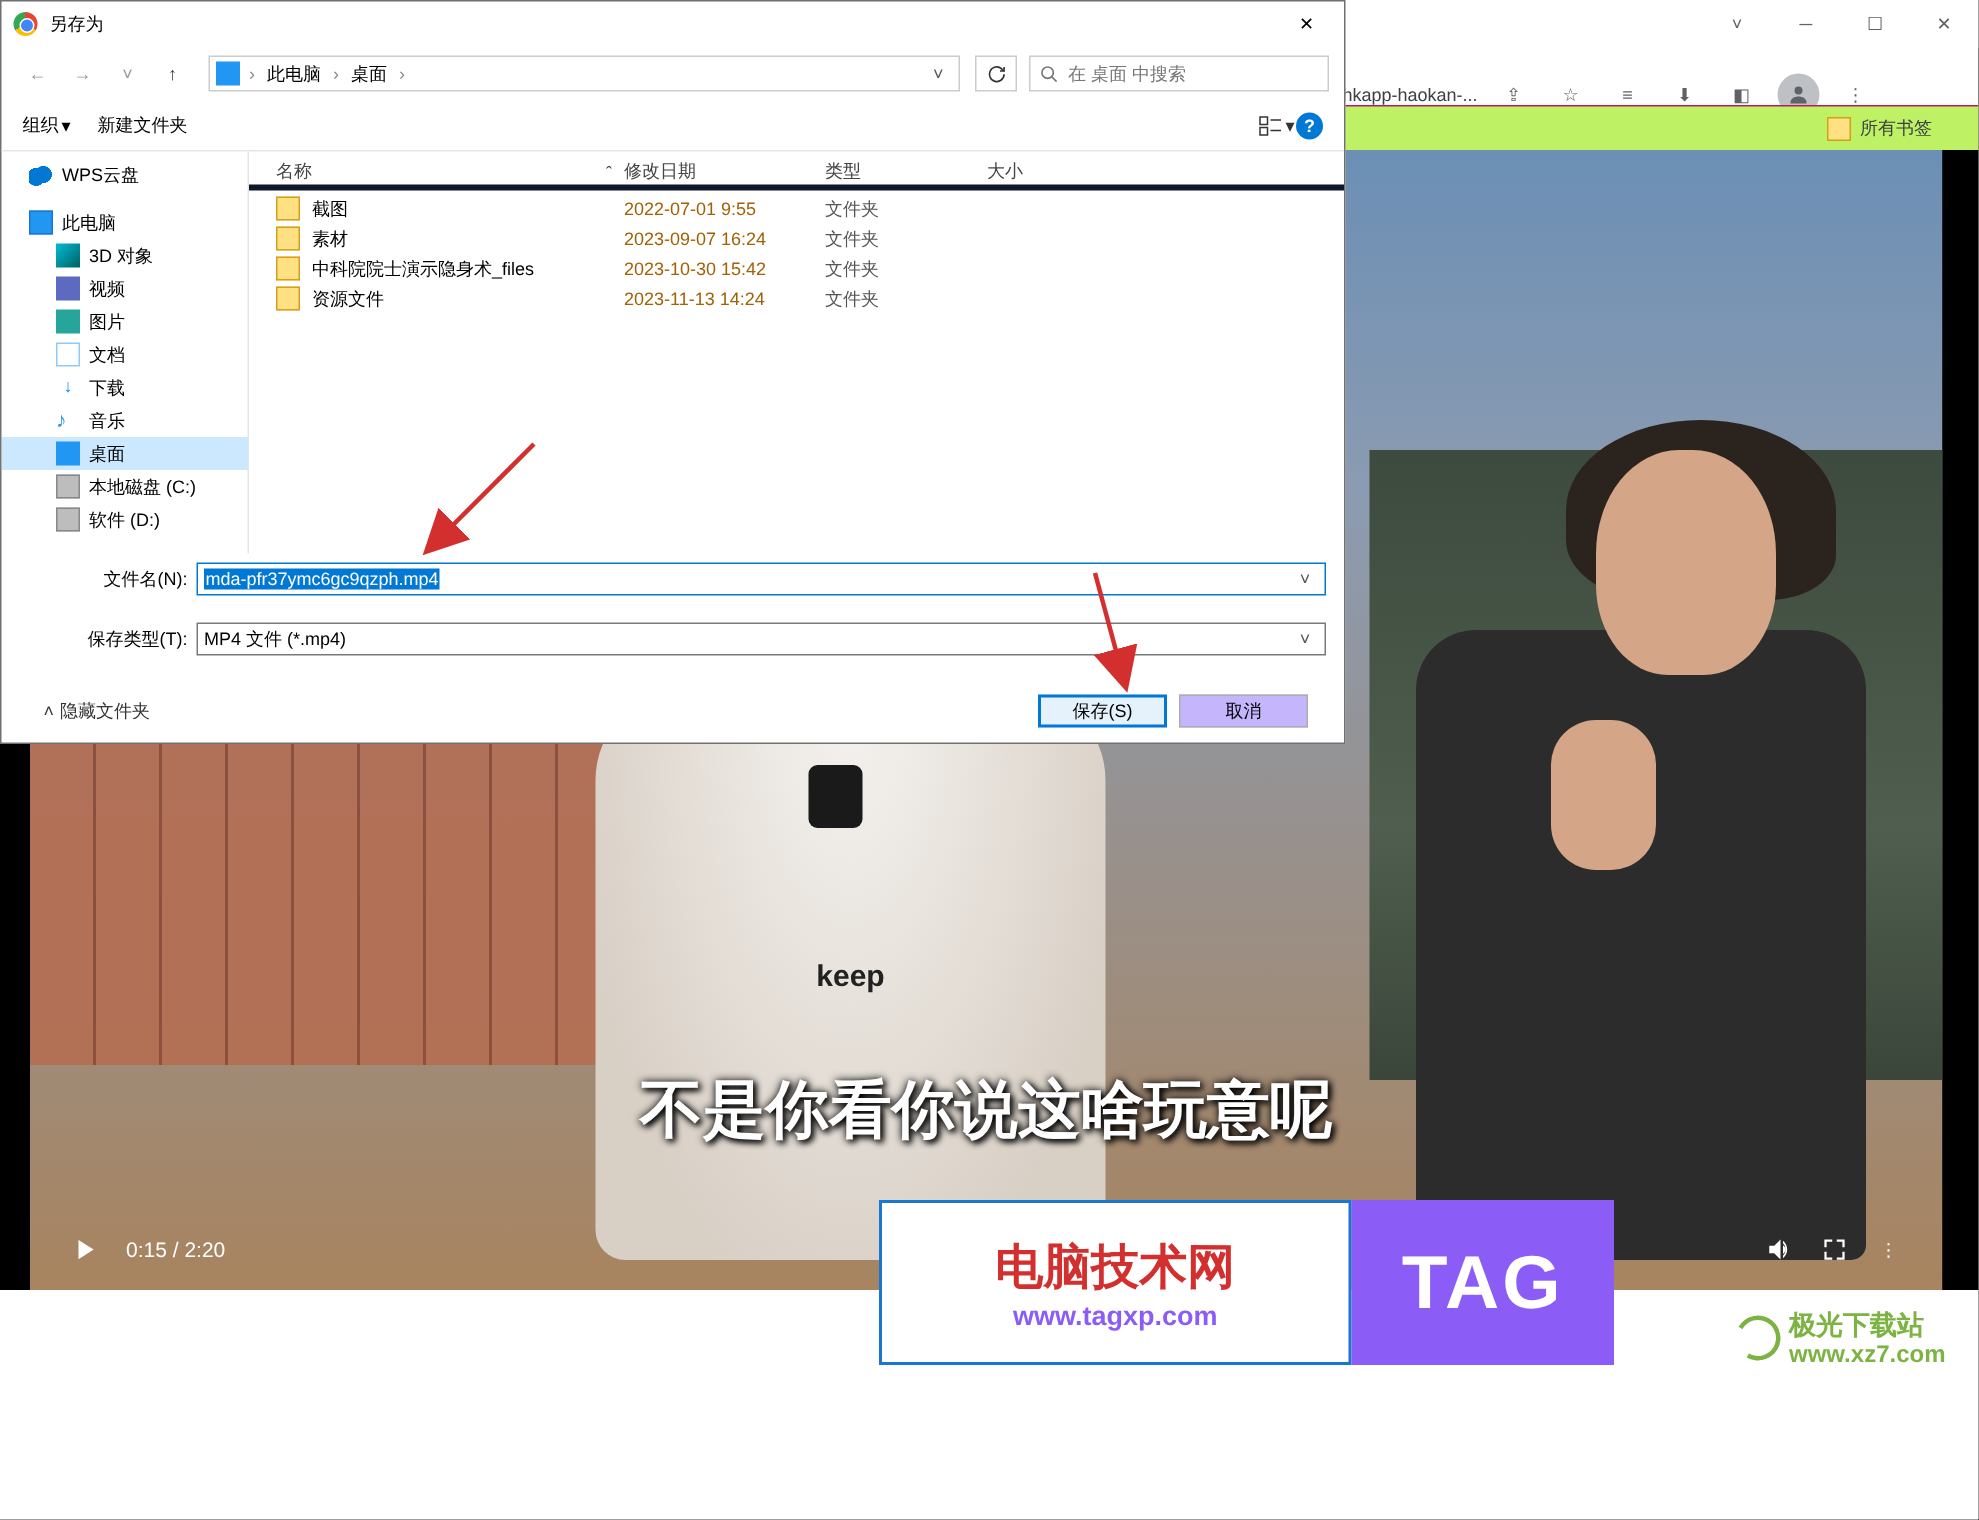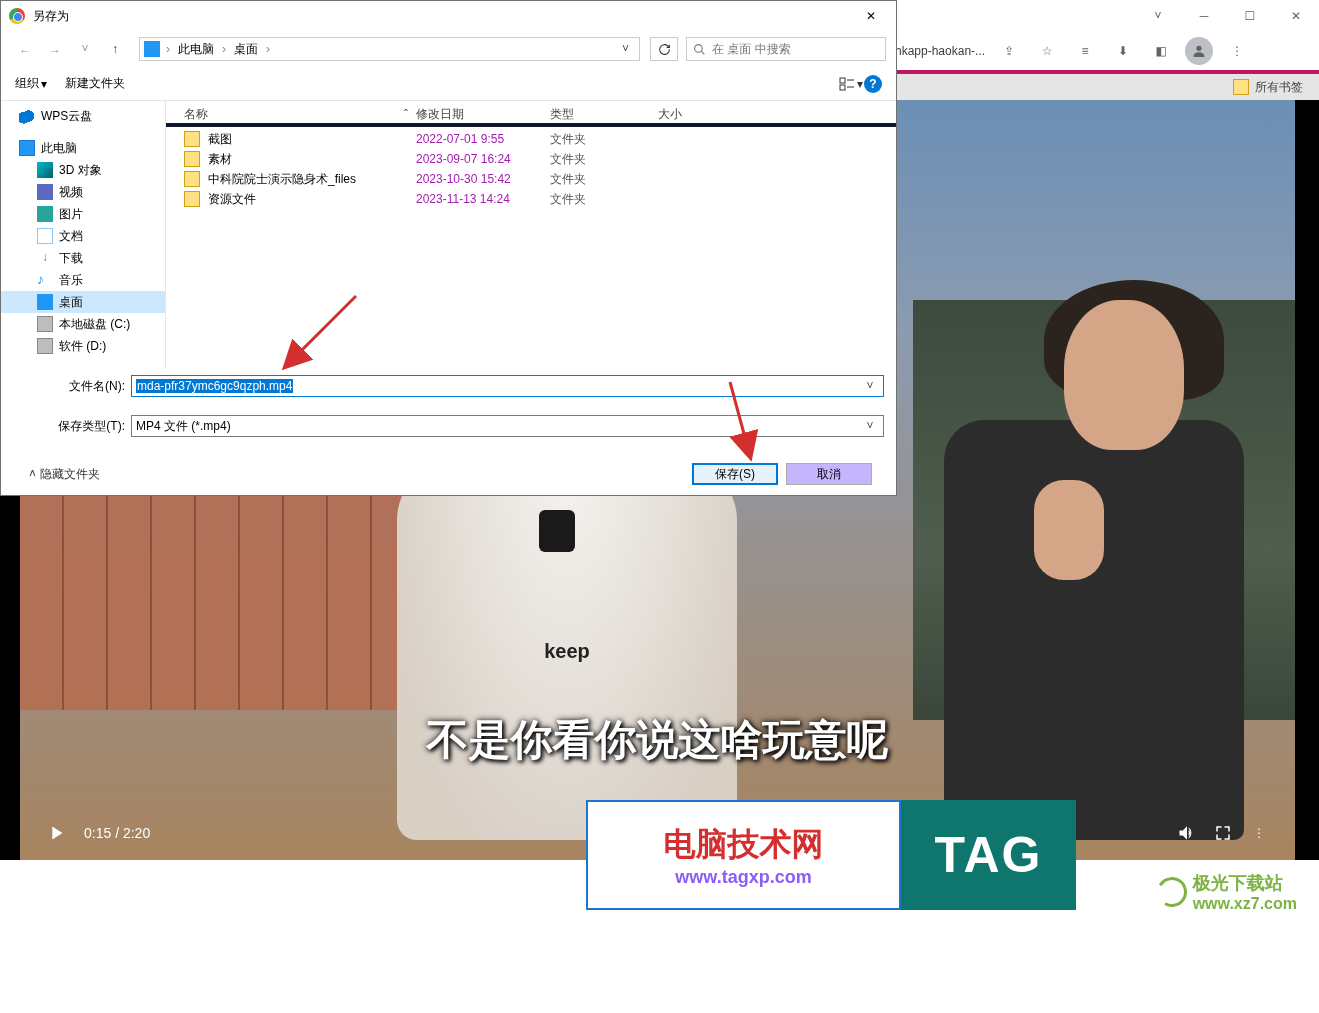--- a/index.html
+++ b/index.html
@@ -1,25 +1,25 @@
 <!DOCTYPE html>
 <html><head>
 <meta charset="utf-8">
 <style>
 *{box-sizing:border-box;margin:0;padding:0;font-family:"Microsoft YaHei","Segoe UI",sans-serif;font-size:12px}
 body{width:1319px;height:1013px;background:#fff;position:relative;overflow:hidden}
 
 
 .chrome-bar{position:absolute;top:0;right:0;width:430px;height:32px;display:flex;align-items:center;justify-content:flex-end;background:#fff}
 .chrome-btn{width:46px;height:32px;display:flex;align-items:center;justify-content:center;color:#5f6368}
-.addr{position:absolute;top:32px;right:0;width:430px;height:38px;display:flex;align-items:center;gap:10px;padding-right:8px}
+.addr{position:absolute;top:44px;right:0;width:430px;height:38px;display:flex;align-items:center;gap:10px;padding-right:8px}
 .addr-text{flex:0 0 auto;margin-left:6px;color:#3c4043}
 .addr-ico{width:28px;height:28px;display:flex;align-items:center;justify-content:center;color:#5f6368;border-radius:50%}
 .addr-ico.avatar{background:#bdc1c6;border-radius:50%}
-.bookmark-bar{position:absolute;top:70px;right:0;width:430px;height:30px;display:flex;align-items:center;justify-content:flex-end;padding-right:16px;background:#e5e5e5;border-top:4px solid #be185d}
+.bookmark-bar{position:absolute;top:70px;right:0;width:430px;height:30px;display:flex;align-items:center;justify-content:flex-end;padding-right:31px;background:#bef264;border-top:1px solid #be185d}
 .bkm{display:flex;align-items:center;gap:6px;color:#3c4043}
 .bkm-ico{width:16px;height:16px;background:#ffe082;border:1px solid #d4a017}
 
 
 .video-bg{position:absolute;top:100px;left:0;right:0;height:760px;background:#000}
 .video-frame{position:absolute;top:0;left:20px;right:24px;bottom:0;overflow:hidden}
 .sky{position:absolute;inset:0;background:linear-gradient(180deg,#6b8fb5 0%,#8b9bb1 30%,#a8845f 100%)}
 .brick{position:absolute;top:310px;left:0;right:48%;height:300px;background:linear-gradient(90deg,#b56e52 0,#b56e52 42px,#8a4a36 42px,#8a4a36 44px),linear-gradient(0deg,#b56e52 0,#b56e52 22px,#8a4a36 22px,#8a4a36 24px);background-size:44px 24px;opacity:.9}
 .wall-right{position:absolute;top:200px;right:0;width:30%;height:420px;background:linear-gradient(180deg,#3d4a3e 0%,#4f5e4e 60%,#3a463a 100%)}
 .person1{position:absolute;top:260px;left:28%;width:380px;height:500px}
@@ -38,21 +38,21 @@
 .video-ctrl{position:absolute;left:0;right:0;bottom:0;height:55px;display:flex;align-items:center;padding:0 18px;color:#fff}
 .vc-btn{width:36px;height:36px;display:flex;align-items:center;justify-content:center;color:#fff}
 .vc-time{margin-left:10px;font-size:14px;color:#fff}
 .vc-spacer{flex:1}
 
 
 .wm-tag{position:absolute;left:586px;top:800px;width:490px;height:110px;display:flex;z-index:5}
 .wm-left{flex:1;background:#fff;border:2px solid #1976d2;display:flex;flex-direction:column;align-items:center;justify-content:center}
 .wm-left .t1{font-size:32px;color:#d32f2f;font-weight:bold}
 .wm-left .t2{font-size:18px;color:#8b5cf6;font-weight:bold}
-.wm-right{width:175px;background:#0f766e;display:flex;align-items:center;justify-content:center}
+.wm-right{width:175px;background:#8b5cf6;display:flex;align-items:center;justify-content:center}
 .wm-right span{font-size:50px;color:#fff;font-weight:bold;letter-spacing:2px}
 .wm-jg{position:absolute;right:22px;bottom:100px;display:flex;align-items:center;gap:6px;color:#7cb342;font-weight:bold;z-index:5}
 .wm-jg .jg-ico{width:30px;height:30px;border:3px solid #7cb342;border-radius:50%;transform:rotate(-15deg);border-left-color:transparent}
 .wm-jg .cn{font-size:18px}
 .wm-jg .url{font-size:16px}
 
 
 .dialog{position:absolute;top:0;left:0;width:897px;height:496px;background:#fff;border:1px solid #707070;display:flex;flex-direction:column;z-index:10}
 .dlg-title{height:30px;display:flex;align-items:center;padding:0 2px 0 8px}
 .dlg-title img,.chrome-logo{width:16px;height:16px;border-radius:50%;background:conic-gradient(#ea4335 0 120deg,#fbbc05 120deg 240deg,#34a853 240deg 360deg);position:relative}
@@ -97,21 +97,21 @@
 .file-header{height:26px;display:flex;align-items:flex-end;border-bottom:4px solid #0f172a;padding-left:18px}
 .fh-col{color:#444;display:flex;align-items:center;gap:4px}
 .fh-name{width:232px}
 .fh-date{width:134px}
 .fh-type{width:108px}
 .fh-size{width:80px}
 .file-list{flex:1;padding:2px 0;position:relative}
 .file-row{height:20px;display:flex;align-items:center;padding-left:18px}
 .fr-ico{width:16px;height:16px;background:#ffe082;border:1px solid #d4a017;margin-right:8px}
 .fr-name{width:208px}
-.fr-date{width:134px;color:#a21caf}
+.fr-date{width:134px;color:#a16207}
 .fr-type{width:108px;color:#555}
 .arrow{position:absolute;pointer-events:none;z-index:15}
 .arrow svg{overflow:visible}
 .dlg-bottom{padding:6px 12px 10px 12px}
 .field-row{display:flex;align-items:center;margin-bottom:18px}
 .field-label{width:118px;text-align:right;padding-right:6px}
 .field-input{flex:1;height:22px;border:1px solid #7a7a7a;padding:0 4px;display:flex;align-items:center;background:#fff;position:relative}
 .field-input.focused{border-color:#0078d4}
 .field-input .sel{background:#0078d4;color:#fff;padding:0 1px}
 .field-drop{width:18px;text-align:center;color:#555}

